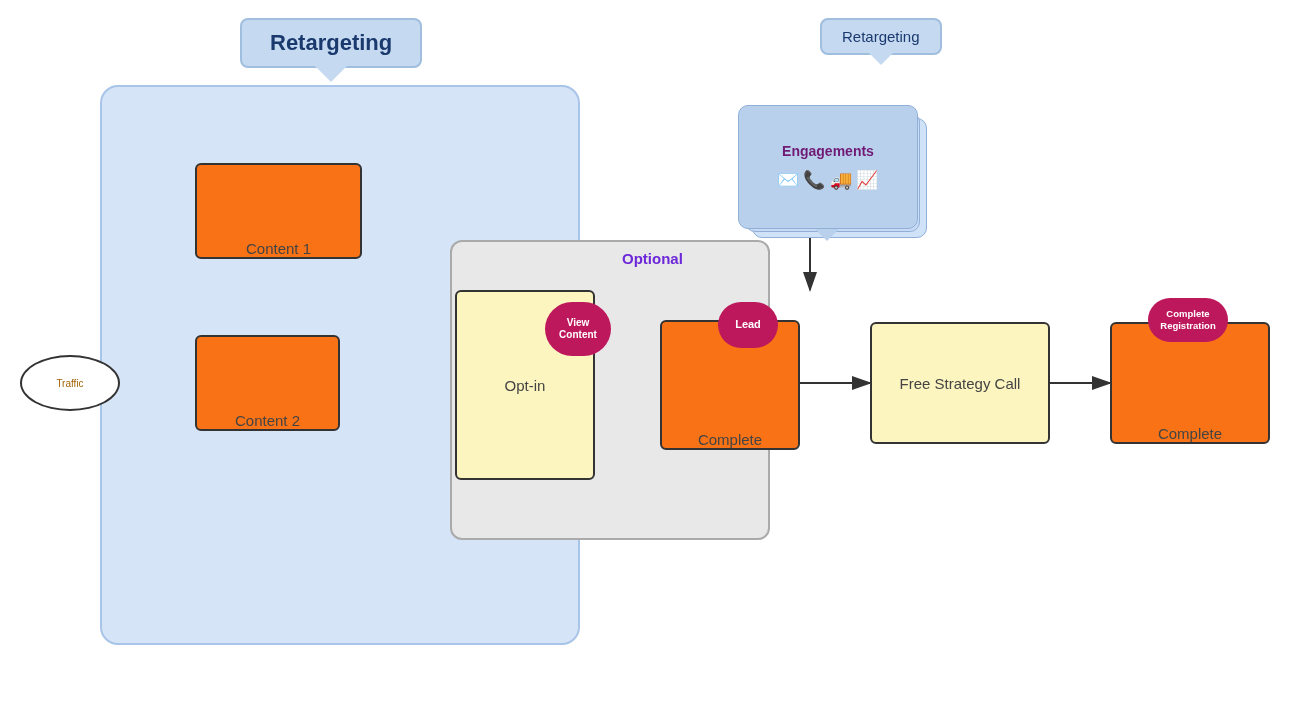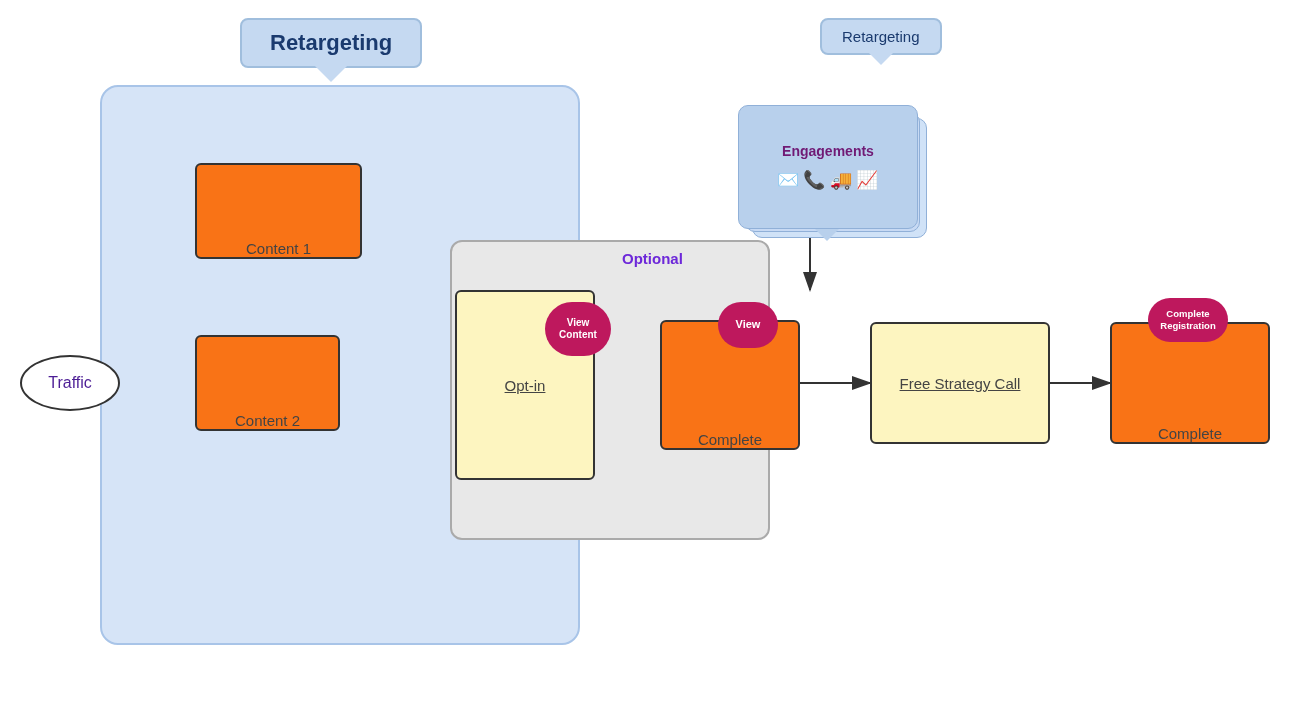--- a/index.html
+++ b/index.html
@@ -59,34 +59,33 @@
       position: absolute;
       background: #fdf5c0;
       border: 2px solid #333;
       border-radius: 6px;
       display: flex;
       align-items: center;
       justify-content: center;
       font-size: 15px;
       color: #444;
       text-align: center;
-      text-decoration: underline;
     }
 
     
     .traffic-ellipse {
       position: absolute;
       background: #fff;
       border: 2px solid #333;
       border-radius: 50%;
       display: flex;
       align-items: center;
       justify-content: center;
-      font-size: 16px;
-      color: #4c1d95;
+      font-size: 10px;
+      color: #a16207;
     }
 
     
     .badge {
       position: absolute;
       background: #be185d;
       color: #fff;
       border-radius: 50%;
       display: flex;
       align-items: center;
@@ -224,20 +223,20 @@
 
   <div class="content-box" style="left:1110px; top:322px; width:160px; height:122px;">
     <span>Complete</span>
   </div>
 
   <div class="badge" style="left:545px; top:302px; width:66px; height:54px; border-radius:30px;">
     <span style="font-size:10px; line-height:1.2; text-align:center;">View Content</span>
   </div>
 
   <div class="badge" style="left:718px; top:302px; width:60px; height:46px; border-radius:26px;">
-    <span style="font-size:11px;">View</span>
+    <span style="font-size:11px;">Lead</span>
   </div>
 
   <div class="badge" style="left:1148px; top:298px; width:80px; height:44px; border-radius:32px;">
     <span style="font-size:9.5px; line-height:1.3; text-align:center;">Complete Registration</span>
   </div>
 
 </div>
 
 </body></html>

